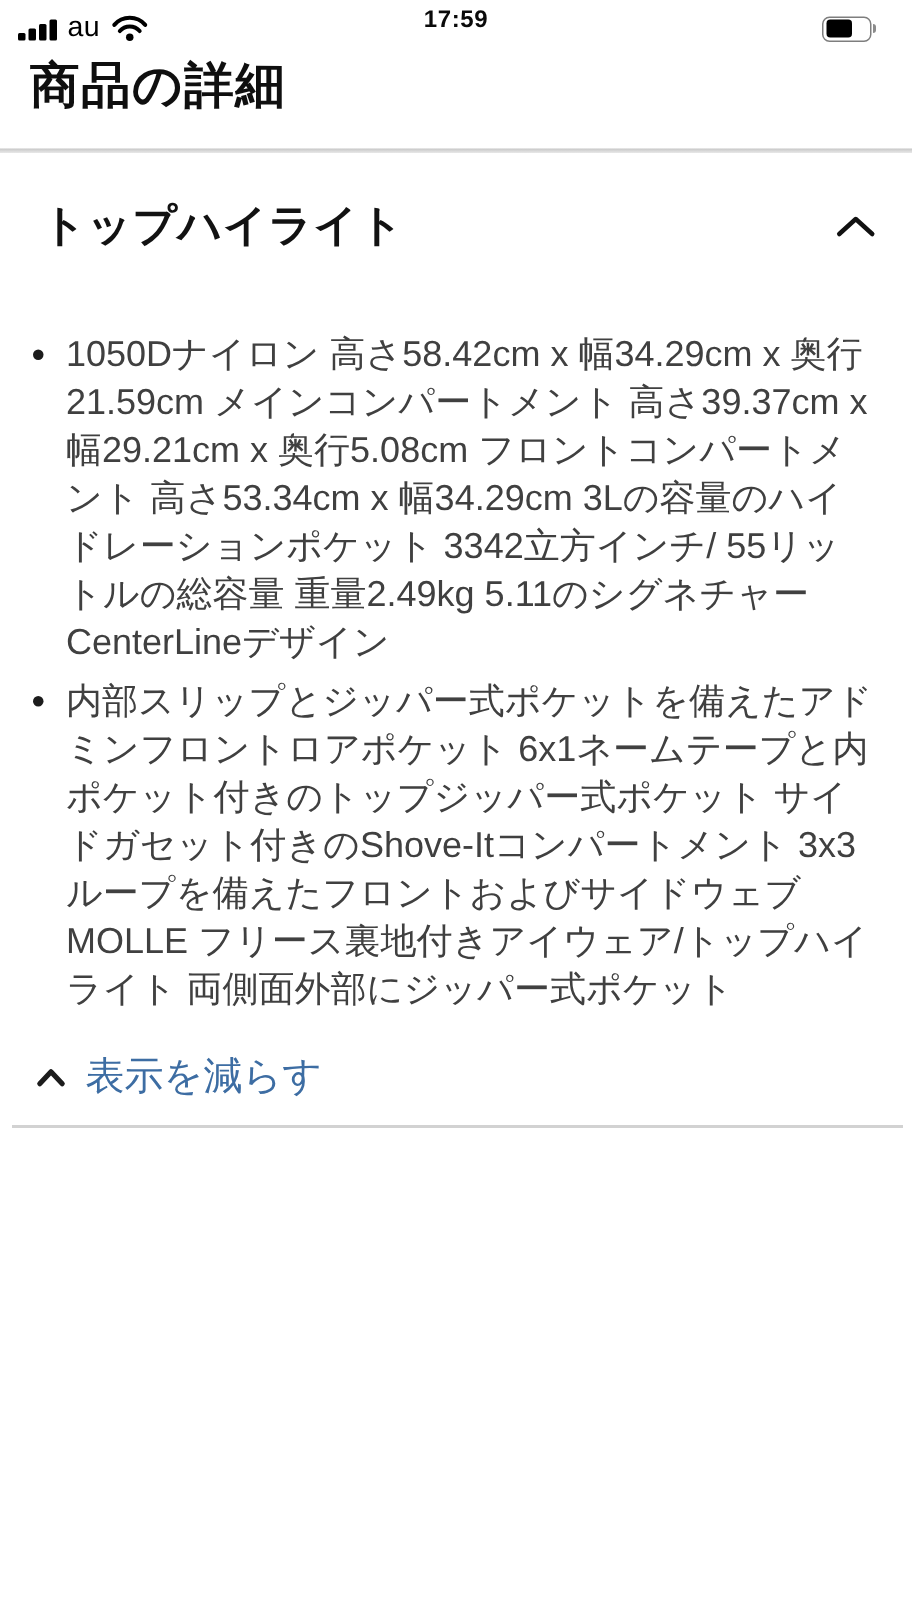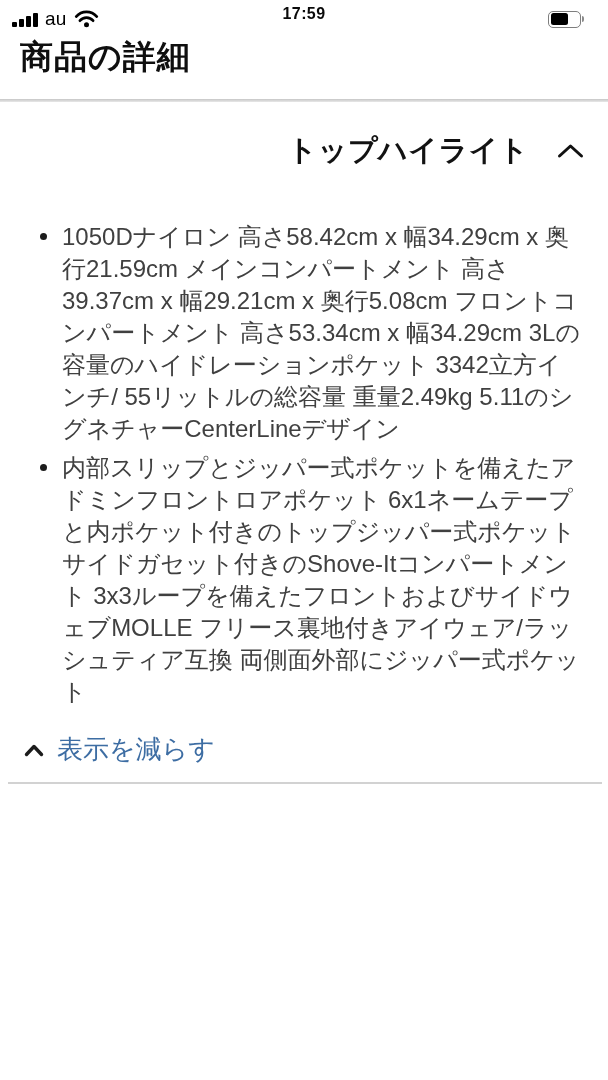--- a/index.html
+++ b/index.html
@@ -61,33 +61,32 @@
   }
 
   .divider {
     height: 3px; margin-top: 19px;
     background: linear-gradient(#c6c6c6, #e8e8e8);
   }
 
   
   .section-header {
     margin: 29px 24px 0 28px;
-    display: flex; align-items: center; justify-content: flex-end;
+    display: flex; align-items: center; justify-content: space-between;
     cursor: pointer;
-    gap: 28px;
   }
   .section-title {
     font-size: 29px; font-weight: 700; color: #121212; letter-spacing: .5px;
   }
   .chev-up { display: block; }
 
   .highlights-list {
     list-style: none;
     margin: 50px 26px 0 0;
-    padding-left: 40px;
+    padding-left: 22px;
   }
   .highlights-list li {
     display: flex;
     margin-bottom: 7px;
     font-size: 24px; line-height: 32px; color: #404040;
   }
   .bullet-dot {
     flex: none;
     width: 22px;
     padding-top: 12px;
@@ -158,21 +157,21 @@
       </svg>
     </div>
 
     <ul class="highlights-list">
       <li>
         <span class="bullet-dot"></span>
         <span class="li-text">1050Dナイロン 高さ58.42cm x 幅34.29cm x 奥行21.59cm メインコンパートメント 高さ39.37cm x 幅29.21cm x 奥行5.08cm フロントコンパートメント 高さ53.34cm x 幅34.29cm 3Lの容量のハイドレーションポケット 3342立方インチ/ 55リットルの総容量 重量2.49kg 5.11のシグネチャーCenterLineデザイン</span>
       </li>
       <li>
         <span class="bullet-dot"></span>
-        <span class="li-text">内部スリップとジッパー式ポケットを備えたアドミンフロントロアポケット 6x1ネームテープと内ポケット付きのトップジッパー式ポケット サイドガセット付きのShove-Itコンパートメント 3x3ループを備えたフロントおよびサイドウェブMOLLE フリース裏地付きアイウェア/ラッシュティア互換 両側面外部にジッパー式ポケット</span>
+        <span class="li-text">内部スリップとジッパー式ポケットを備えたアドミンフロントロアポケット 6x1ネームテープと内ポケット付きのトップジッパー式ポケット サイドガセット付きのShove-Itコンパートメント 3x3ループを備えたフロントおよびサイドウェブMOLLE フリース裏地付きアイウェア/トップハイライト 両側面外部にジッパー式ポケット</span>
       </li>
     </ul>
 
     <a class="show-less">
       <svg class="chev-small" width="20" height="13" viewBox="0 0 20 13">
         <polyline points="2.5,10.5 10,2.5 17.5,10.5" fill="none" stroke="#1c1c1c" stroke-width="3.4" stroke-linecap="round" stroke-linejoin="round"></polyline>
       </svg>
       <span>表示を減らす</span>
     </a>
   </section>

